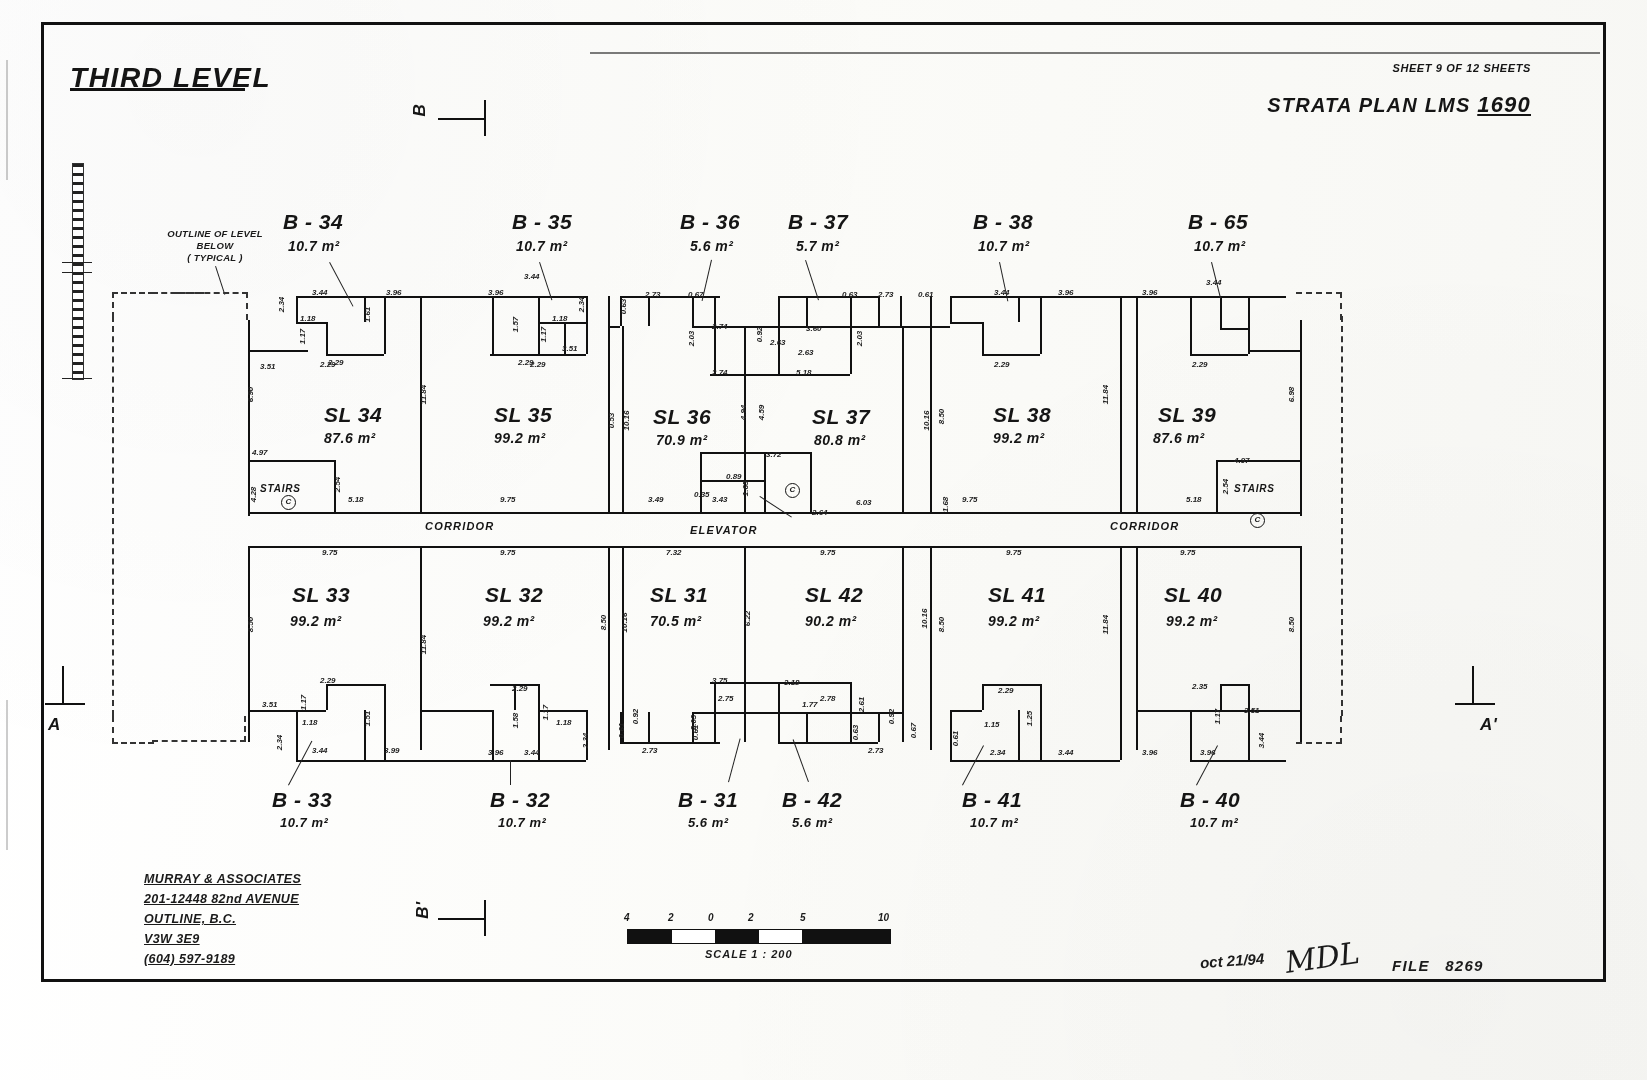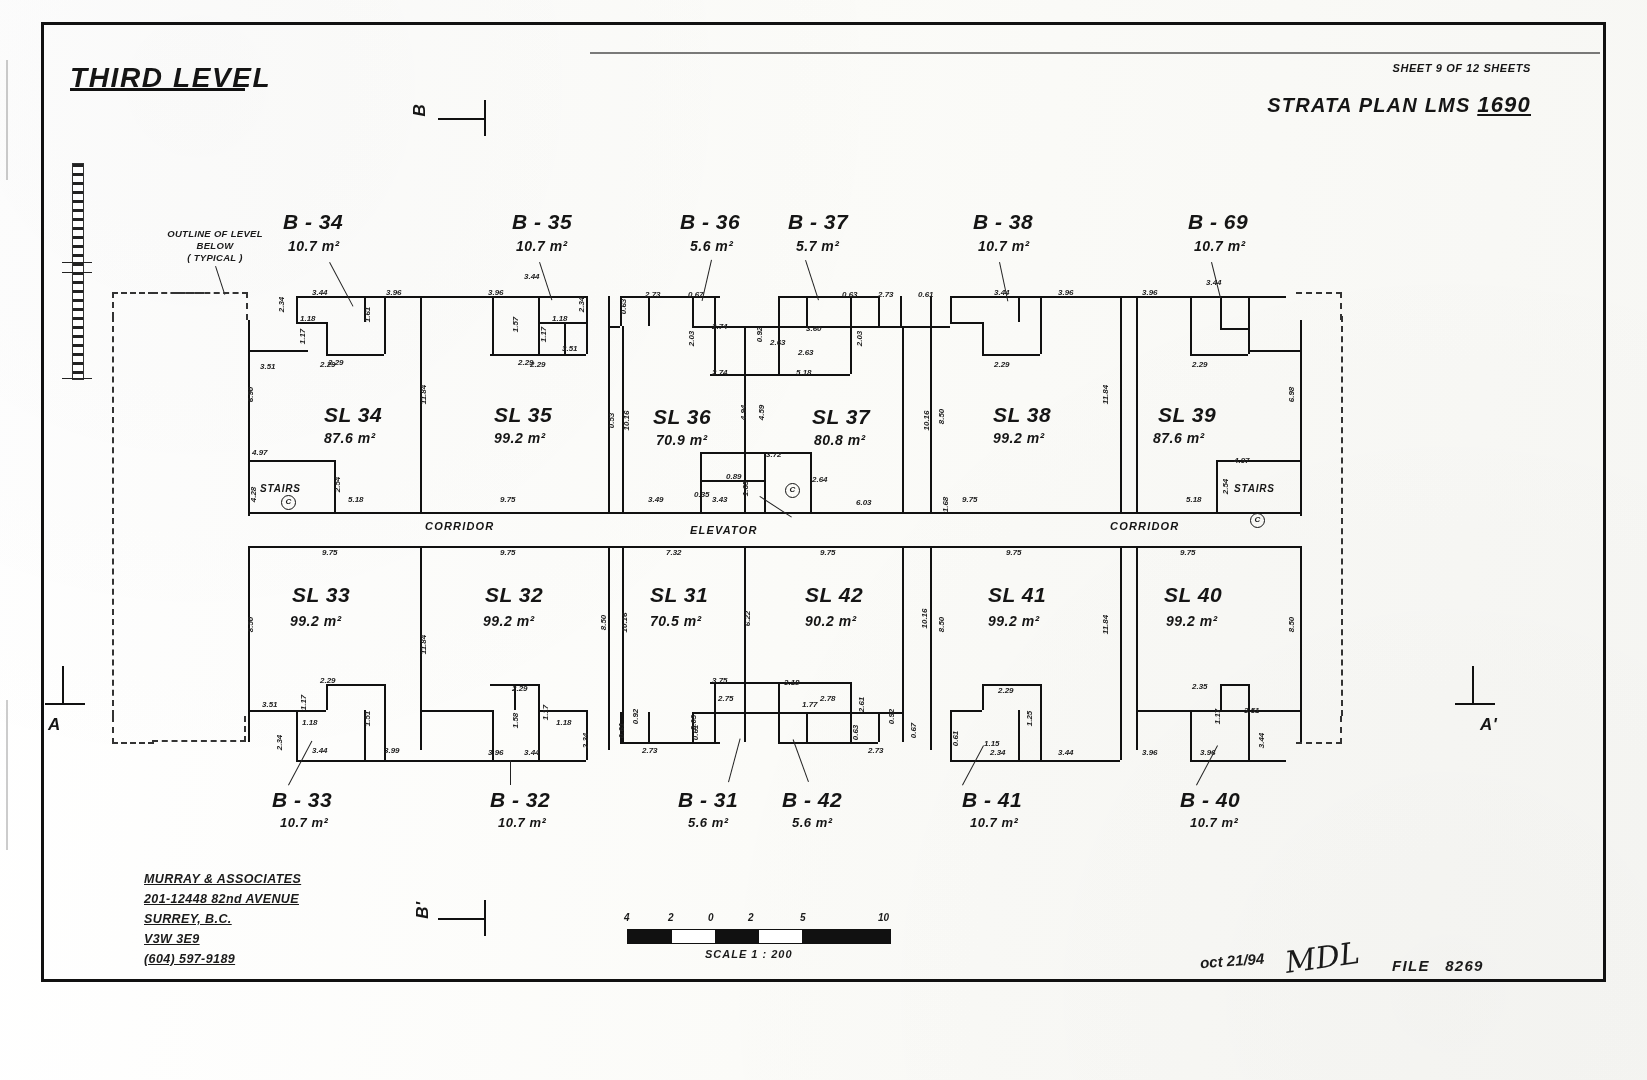--- a/index.html
+++ b/index.html
@@ -313,21 +313,21 @@
   <div class="lead" style="left:712px;top:260px;width:42px;transform:rotate(103deg);"></div>
 
   <div class="lbl unit-name" style="left:788px;top:210px;">B - 37</div>
   <div class="lbl unit-area" style="left:796px;top:238px;">5.7 m²</div>
   <div class="lead" style="left:806px;top:260px;width:42px;transform:rotate(72deg);"></div>
 
   <div class="lbl unit-name" style="left:973px;top:210px;">B - 38</div>
   <div class="lbl unit-area" style="left:978px;top:238px;">10.7 m²</div>
   <div class="lead" style="left:1000px;top:262px;width:40px;transform:rotate(78deg);"></div>
 
-  <div class="lbl unit-name" style="left:1188px;top:210px;">B - 69</div>
+  <div class="lbl unit-name" style="left:1188px;top:210px;">B - 65</div>
   <div class="lbl unit-area" style="left:1194px;top:238px;">10.7 m²</div>
   <div class="lead" style="left:1212px;top:262px;width:38px;transform:rotate(76deg);"></div>
 
   <div class="lbl unit-name" style="left:324px;top:403px;">SL 34</div>
   <div class="lbl unit-area" style="left:324px;top:430px;">87.6 m²</div>
 
   <div class="lbl unit-name" style="left:494px;top:403px;">SL 35</div>
   <div class="lbl unit-area" style="left:494px;top:430px;">99.2 m²</div>
 
   <div class="lbl unit-name" style="left:653px;top:405px;">SL 36</div>
@@ -449,21 +449,21 @@
   <div class="tiny ink rot90" style="left:246px;top:490px;">4.28</div>
   <div class="tiny ink rot90" style="left:330px;top:480px;">2.54</div>
   <div class="tiny ink" style="left:348px;top:495px;">5.18</div>
   <div class="tiny ink" style="left:500px;top:495px;">9.75</div>
   <div class="tiny ink" style="left:648px;top:495px;">3.49</div>
   <div class="tiny ink" style="left:694px;top:490px;">0.35</div>
   <div class="tiny ink" style="left:712px;top:495px;">3.43</div>
   <div class="tiny ink rot90" style="left:738px;top:484px;">1.65</div>
   <div class="tiny ink" style="left:726px;top:472px;">0.89</div>
   <div class="tiny ink" style="left:766px;top:450px;">3.72</div>
-  <div class="tiny ink" style="left:812px;top:475px;">2.64</div>
+  <div class="tiny ink" style="left:812px;top:508px;">2.64</div>
   <div class="tiny ink" style="left:856px;top:498px;">6.03</div>
   <div class="tiny ink rot90" style="left:938px;top:500px;">1.68</div>
   <div class="tiny ink" style="left:962px;top:495px;">9.75</div>
   <div class="tiny ink" style="left:1186px;top:495px;">5.18</div>
   <div class="tiny ink rot90" style="left:1218px;top:482px;">2.54</div>
   <div class="tiny ink" style="left:1234px;top:456px;">4.97</div>
 
   <div class="tiny ink" style="left:322px;top:548px;">9.75</div>
   <div class="tiny ink" style="left:500px;top:548px;">9.75</div>
   <div class="tiny ink" style="left:666px;top:548px;">7.32</div>
@@ -488,21 +488,21 @@
   <div class="tiny ink rot90" style="left:360px;top:714px;">1.51</div>
   <div class="tiny ink" style="left:512px;top:684px;">2.29</div>
   <div class="tiny ink rot90" style="left:508px;top:716px;">1.58</div>
   <div class="tiny ink rot90" style="left:538px;top:708px;">1.17</div>
   <div class="tiny ink" style="left:556px;top:718px;">1.18</div>
   <div class="tiny ink rot90" style="left:686px;top:718px;">2.03</div>
   <div class="tiny ink" style="left:712px;top:676px;">3.75</div>
   <div class="tiny ink" style="left:784px;top:678px;">3.18</div>
   <div class="tiny ink" style="left:802px;top:700px;">1.77</div>
   <div class="tiny ink rot90" style="left:854px;top:700px;">2.61</div>
-  <div class="tiny ink" style="left:984px;top:720px;margin-top:19px;">1.15</div>
+  <div class="tiny ink" style="left:984px;top:720px;">1.15</div>
   <div class="tiny ink" style="left:998px;top:686px;">2.29</div>
   <div class="tiny ink rot90" style="left:1022px;top:714px;">1.25</div>
   <div class="tiny ink" style="left:1192px;top:682px;text-align:right;">2.35</div>
   <div class="tiny ink rot90" style="left:1210px;top:712px;">1.17</div>
   <div class="tiny ink" style="left:1244px;top:706px;">3.51</div>
 
   <div class="tiny ink rot90" style="left:272px;top:738px;">2.34</div>
   <div class="tiny ink" style="left:312px;top:746px;">3.44</div>
   <div class="tiny ink" style="left:384px;top:746px;">3.99</div>
   <div class="tiny ink" style="left:488px;top:748px;">3.96</div>
@@ -523,21 +523,21 @@
 
   <div class="tiny ink" style="left:718px;top:694px;">2.75</div>
   <div class="tiny ink" style="left:820px;top:694px;">2.78</div>
   <div class="tiny ink rot90" style="left:628px;top:712px;">0.92</div>
   <div class="tiny ink rot90" style="left:884px;top:712px;">0.92</div>
   <div class="tiny ink" style="left:770px;top:338px;">2.63</div>
   <div class="tiny ink" style="left:806px;top:324px;">3.60</div>
 
   <div class="addr" style="left:144px;top:872px;">MURRAY &amp; ASSOCIATES</div>
   <div class="addr" style="left:144px;top:892px;">201-12448 82nd AVENUE</div>
-  <div class="addr" style="left:144px;top:912px;">SURREY, B.C.</div>
+  <div class="addr" style="left:144px;top:912px;">OUTLINE, B.C.</div>
   <div class="addr" style="left:144px;top:932px;">V3W 3E9</div>
   <div class="addr" style="left:144px;top:952px;">(604) 597-9189</div>
 
   <div id="scalebar">
     <div class="sb-dark"></div>
     <div class="sb-light"></div>
     <div class="sb-dark"></div>
     <div class="sb-light"></div>
     <div class="sb-dark"></div>
     <div class="sb-dark"></div>

